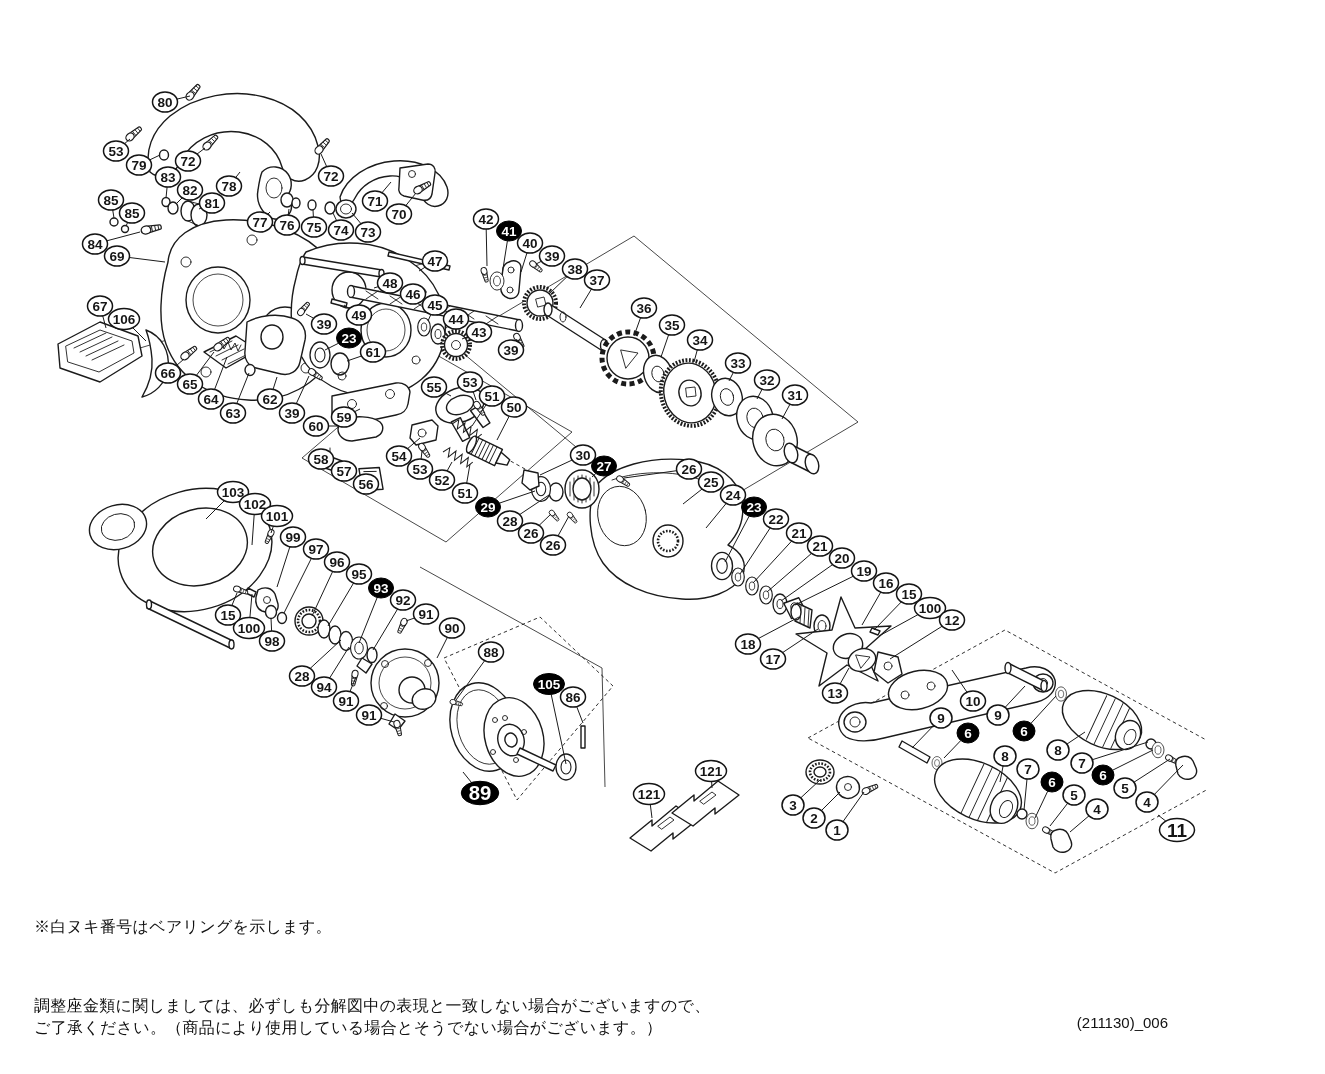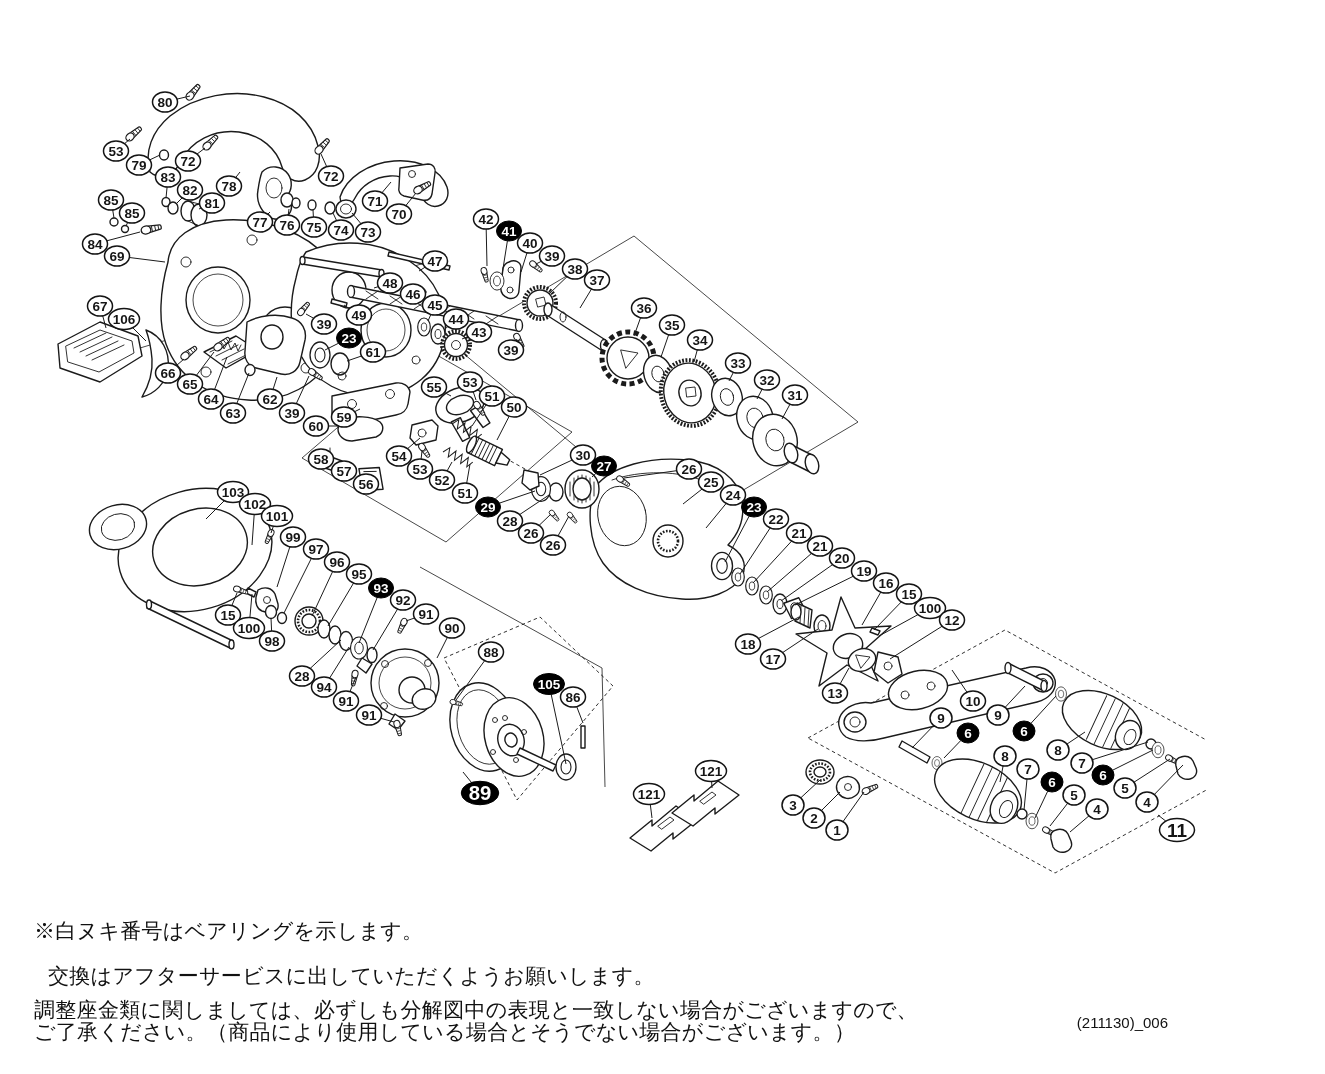--- a/index.html
+++ b/index.html
@@ -15,21 +15,21 @@
   .kn{fill:none;stroke:#1b1b1b;stroke-width:2.6;stroke-dasharray:1.6 1.6;}
   .teeth{fill:#fff;stroke:#1b1b1b;stroke-width:5;stroke-dasharray:5 3.5;}
   .teethf{fill:#fff;stroke:#1b1b1b;stroke-width:4;stroke-dasharray:1.8 1.6;}
   .leader{stroke:#1b1b1b;stroke-width:1;fill:none;}
   .co-w{fill:#fff;stroke:#141414;stroke-width:1.5;}
   .co-b{fill:#000;stroke:#000;stroke-width:1;}
   text.ct{font-family:"Liberation Sans",sans-serif;font-weight:bold;text-anchor:middle;}
   .ct-w{fill:#151515;}
   .ct-b{fill:#fff;}
   
-  .note{position:absolute;font-size:21px;color:#111;white-space:nowrap;letter-spacing:.3px;}
+  .note{position:absolute;font-size:16px;color:#111;white-space:nowrap;letter-spacing:.3px;}
   .footer-code{position:absolute;font-size:15px;color:#111;}
 </style>
 </head>
 <body>
 
 <div class="stage">
 
 <svg id="art" width="1325" height="1074" viewBox="0 0 1325 1074">
   <defs>
     <g id="scr">
@@ -1005,18 +1005,17 @@
           <text x="814" y="818" dy="0.36em" class="ct ct-w" style="font-size:13.5px">2</text>
         </g>
         <g>
           <ellipse cx="837" cy="830" rx="11" ry="10" class="co-w"></ellipse>
           <text x="837" y="830" dy="0.36em" class="ct ct-w" style="font-size:13.5px">1</text>
         </g>
       </g>
 </svg>
 
 <div class="note" style="left:34px;top:917px">※白ヌキ番号はベアリングを示します。</div>
-<div class="note" style="left:48px;top:962px">交換はアフターサービスに出していただくようお願いします。</div>
 <div class="note" style="left:34px;top:1018px">ご了承ください。（商品により使用している場合とそうでない場合がございます。）</div>
 <div class="note" style="left:34px;top:996px">調整座金類に関しましては、必ずしも分解図中の表現と一致しない場合がございますので、</div>
 <div class="footer-code" style="right:38px;top:1014px">(211130)_006</div>
 
 </div>
 
 </body></html>

